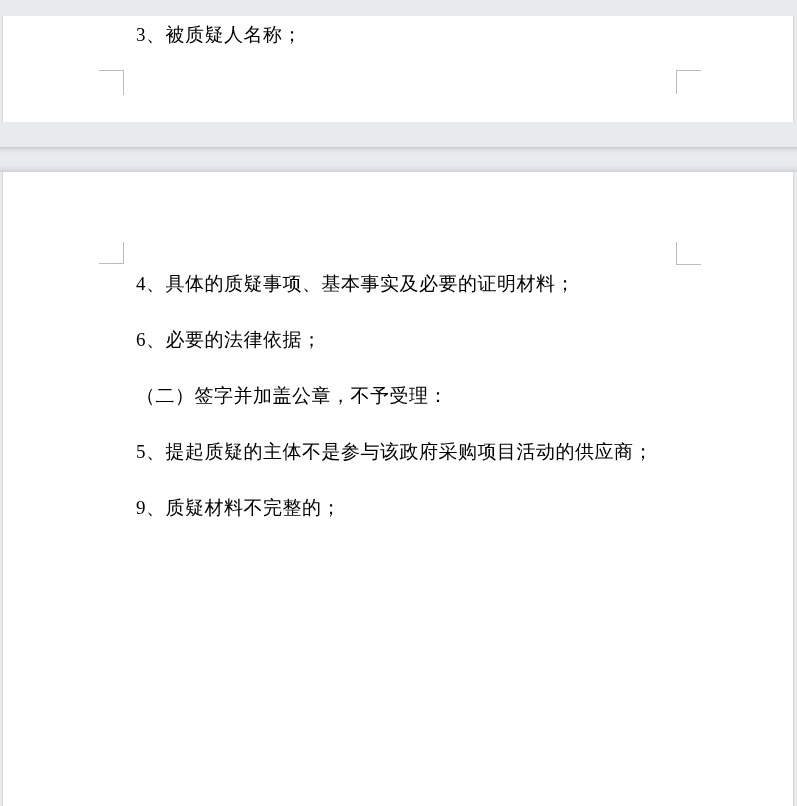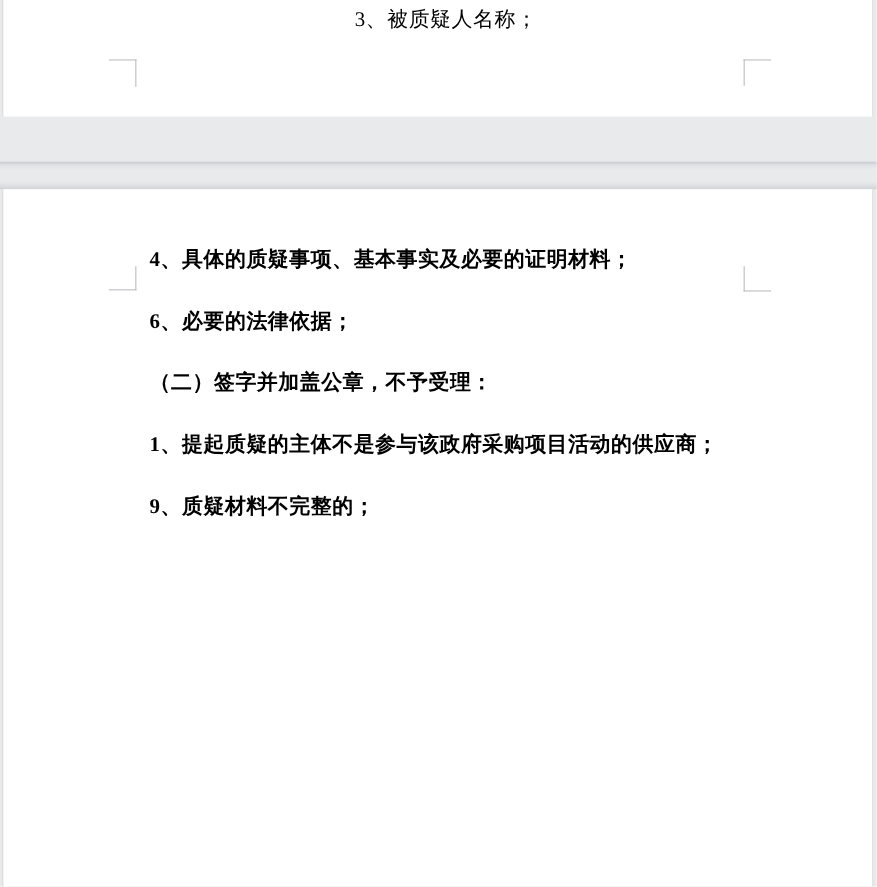--- a/index.html
+++ b/index.html
@@ -14,38 +14,38 @@
   .page {
     position: absolute;
     left: 2px;
     width: 792px;
     background: #ffffff;
     border-left: 1px solid #d5d7da;
     border-right: 1px solid #d5d7da;
     box-sizing: border-box;
     overflow: hidden;
   }
-  .page-1 { top: 0; height: 106px; text-align: center; }
+  .page-1 { top: 16px; height: 106px; }
   .page-2 { top: 172px; height: 634px; }
   .page-gap {
     position: absolute;
     top: 147px;
     left: 0;
     width: 797px;
     height: 25px;
     background: linear-gradient(180deg,
       #c7cace 0px, #dfe1e4 3px,
       #e9eaec 7px, #e9eaec 18px,
       #dddfe2 22px, #d0d2d5 25px);
   }
   .content {
     padding: 0 118px 0 114px;
     color: #000000;
   }
-  .page-2 .content { padding-top: 46px; font-weight: bold; }
+  .page-2 .content { padding-top: 93px; }
   .para {
     margin: 0 0 19px 0;
     font-size: 19px;
     line-height: 37px;
     text-indent: 19px;
     letter-spacing: 0.5px;
     color: #000000;
   }
   .mark-seg {
     position: absolute;
@@ -81,18 +81,18 @@
       <span class="mark-seg" style="left:96px; top:91px; width:25px; height:1px;"></span>
     </div>
     <div>
       <span class="mark-seg" style="left:673px; top:70px; width:1px; height:23px;"></span>
       <span class="mark-seg" style="left:673px; top:92px; width:25px; height:1px;"></span>
     </div>
     <div class="content">
       <p class="para">4、具体的质疑事项、基本事实及必要的证明材料；</p>
       <p class="para">6、必要的法律依据；</p>
       <p class="para">（二）签字并加盖公章，不予受理：</p>
-      <p class="para">1、提起质疑的主体不是参与该政府采购项目活动的供应商；</p>
+      <p class="para">5、提起质疑的主体不是参与该政府采购项目活动的供应商；</p>
       <p class="para">9、质疑材料不完整的；</p>
     </div>
   </div>
 
 </div>
 
 </body></html>

